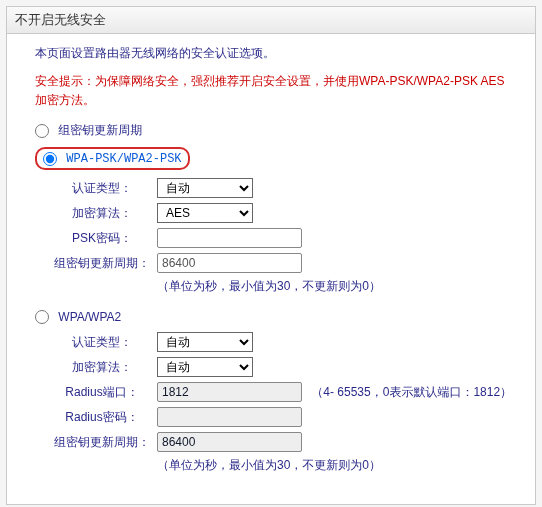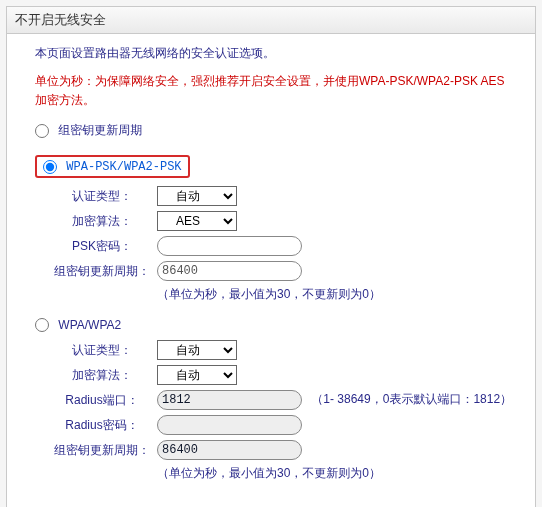--- a/index.html
+++ b/index.html
@@ -31,72 +31,71 @@
     .option-row input[type=radio] {
       vertical-align: middle;
       width: 14px; height: 14px;
       margin: 0 4px 0 0;
     }
     .opt-label { margin-left: 2px; color: #2a2a8a; vertical-align: middle; }
     .hl {
       display: inline-block;
       border: 2px solid #d62a2a;
       padding: 2px 6px;
-      border-radius: 3px;
+      border-radius: 10px;
       line-height: 1.2;
-      margin-top: 8px;
     }
     .hl .opt-label { color: #0a5bd6; font-family: "Courier New", monospace; }
     .subform { margin: 4px 0 14px 12px; }
     .field-row { margin: 5px 0; }
     .field-row::after { content:""; display:block; clear:both; }
     .fld-label {
       float: left;
       width: 110px;
       color: #2a2a8a;
       padding-top: 2px;
       text-align: center;
     }
     .fld-ctrl { margin-left: 110px; }
     .fld-ctrl select {
-      width: 80px;
+      width: 96px;
       font-size: 12px;
       border: 1px solid #666;
       background: #fff;
-      padding: 1px 14px;
+      padding: 1px 4px;
     }
     .fld-ctrl input.txt {
       width: 145px;
       padding: 2px 4px;
       border: 1px solid #888;
-      border-radius: 10px;
+      border-radius: 2px;
       font-size: 12px;
       color: #555;
-      font-family: Liberation Mono, monospace;
+      font-family: Liberation Sans, sans-serif;
     }
     .fld-ctrl input.txt.readonly {
       background: #eee;
       color: #0f172a;
     }
     .hint {
       margin: 3px 0 6px 110px;
       color: #2a2a8a;
       font-size: 12px;
     }
     .inline-hint { color: #2a2a8a; margin-left: 6px; font-size: 12px; }
   </style>
 </head>
 <body>
 
 <div class="panel">
   <div class="panel-header">不开启无线安全</div>
   <div class="panel-body">
 
     <div class="intro-blue">本页面设置路由器无线网络的安全认证选项。</div>
-    <div class="intro-red">单位为秒：为保障网络安全，强烈推荐开启安全设置，并使用WPA-PSK/WPA2-PSK AES加密方法。</div>
+    <div class="intro-red">安全提示：为保障网络安全，强烈推荐开启安全设置，并使用WPA-PSK/WPA2-PSK AES加密方法。</div>
 
     <div class="option-row">
       <input type="radio" name="secmode" style="">
       <span class="opt-label">组密钥更新周期</span>
     </div>
 
     <div class="option-row">
       <span class="hl">
         <input type="radio" name="secmode" checked="" style="">
         <span class="opt-label">WPA-PSK/WPA2-PSK</span>
@@ -154,21 +153,21 @@
         <div class="fld-ctrl">
           <select>
             <option>自动</option>
           </select>
         </div>
       </div>
       <div class="field-row">
         <div class="fld-label">Radius端口：</div>
         <div class="fld-ctrl">
           <input class="txt readonly" type="text" value="1812" style="">
-          <span class="inline-hint">（1- 38649，0表示默认端口：1812）</span>
+          <span class="inline-hint">（4- 65535，0表示默认端口：1812）</span>
         </div>
       </div>
       <div class="field-row">
         <div class="fld-label">Radius密码：</div>
         <div class="fld-ctrl">
           <input class="txt readonly" type="text" value="" style="">
         </div>
       </div>
       <div class="field-row">
         <div class="fld-label">组密钥更新周期：</div>

